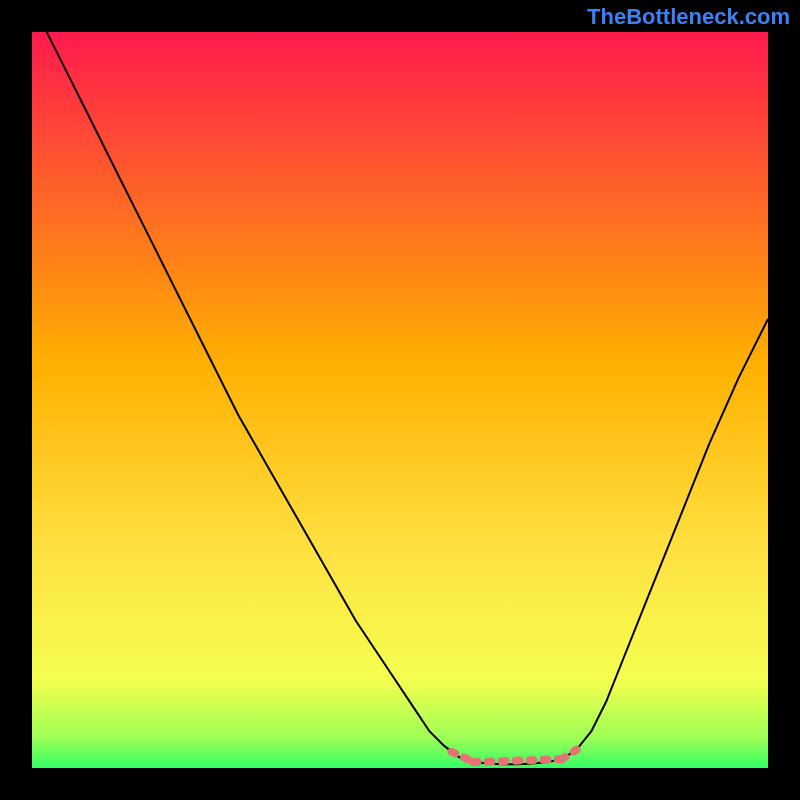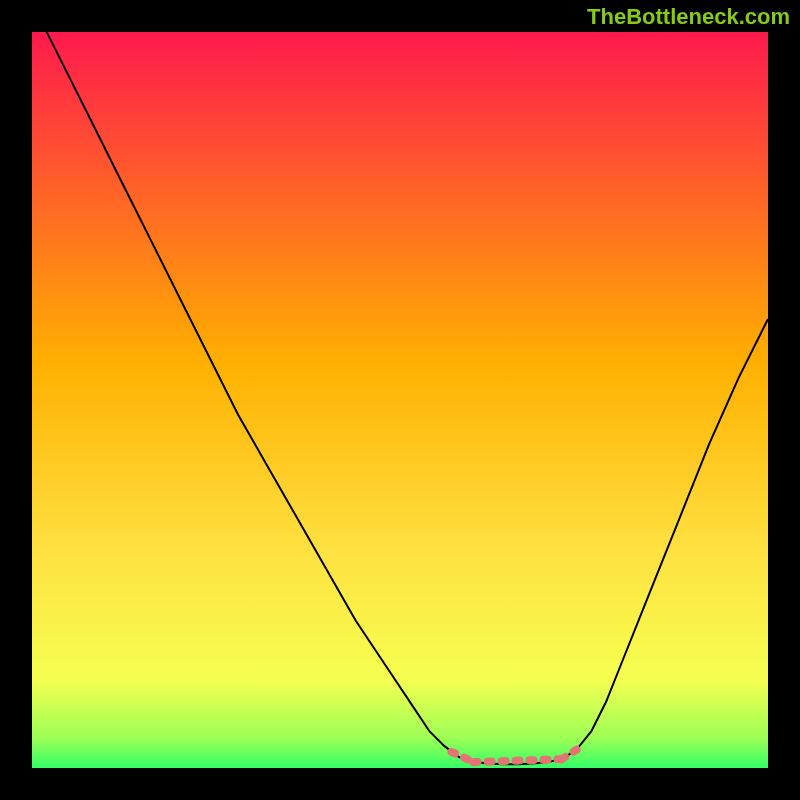--- a/index.html
+++ b/index.html
@@ -8,21 +8,21 @@
     height: 800px;
     background: #000;
     position: relative;
     font-family: Arial, sans-serif;
     overflow: hidden;
   }
   .watermark {
     position: absolute;
     top: 4px;
     right: 10px;
-    color: #84cc16;
+    color: #3b82f6;
     font-size: 22px;
     font-weight: bold;
     z-index: 10;
   }
   .plot {
     position: absolute;
     left: 32px;
     top: 32px;
     width: 736px;
     height: 736px;

